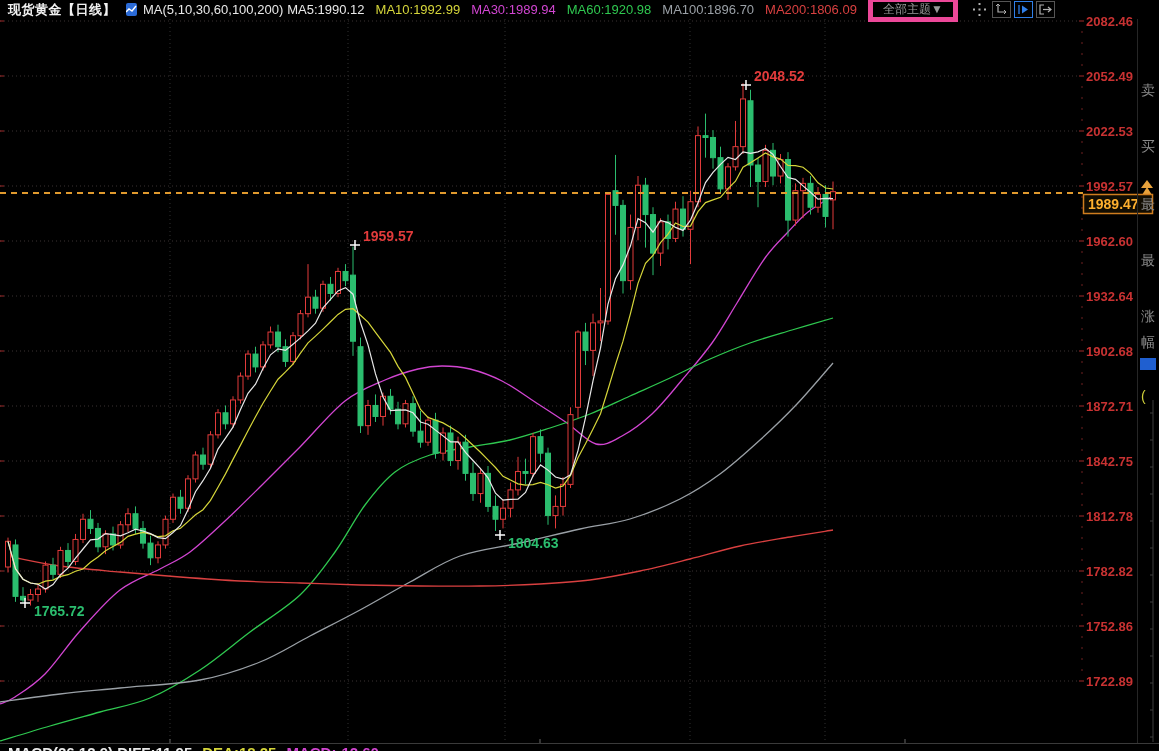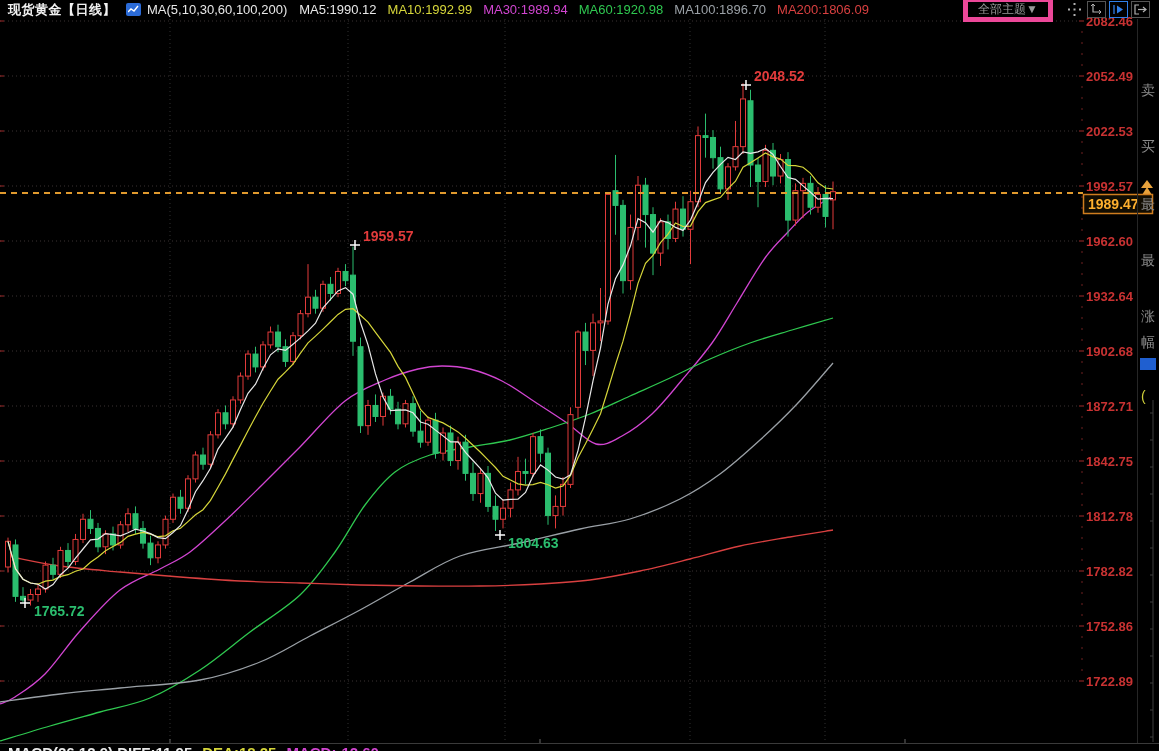--- a/index.html
+++ b/index.html
@@ -1,23 +1,23 @@
 <!DOCTYPE html>
 <html><head>
 <meta charset="utf-8">
 <style>
   html,body{margin:0;padding:0;background:#000;width:1159px;height:751px;overflow:hidden;
     font-family:"Liberation Sans","DejaVu Sans",sans-serif;}
   #app{position:relative;width:1159px;height:751px;background:#000;}
-  #topbar{position:absolute;left:0;top:0;width:1159px;height:19px;display:flex;align-items:center;
+  #topbar{position:absolute;left:0;top:0;width:1063px;height:19px;display:flex;align-items:center;
     padding-left:8px;box-sizing:border-box;font-size:13px;white-space:nowrap;z-index:5;}
   #page-title{color:#f2f2f2;font-weight:bold;letter-spacing:0.5px;}
   #kline-ico{width:15px;height:13px;background:#2b6bd7;border-radius:2px;margin:0 6px 0 10px;
     display:inline-flex;align-items:center;justify-content:center;}
-  #ma-group-label{color:#e8e8e8;margin-right:12px;}
+  #ma-group-label{color:#e8e8e8;margin-right:4px;}
   .ma-item{margin-right:11px;font-weight:400;}
   #theme-btn{margin-left:auto;border:5px solid #ec4899;color:#9a9a9a;font-size:12px;
     padding:0 10px;height:15px;line-height:15px;margin-right:12px;}
   .tool-ico{width:17px;height:15px;border:1px solid #555;margin-right:3px;display:inline-flex;
     align-items:center;justify-content:center;}
   .tool-ico.noborder{border-color:transparent;}
   .tool-ico.active{border-color:#2f7fe8;}
   #toolbar{display:flex;align-items:center;margin-right:6px;}
   #chart-svg{position:absolute;left:0;top:0;z-index:1;}
   #macd-bar{position:absolute;left:8px;top:744px;font-size:15px;font-weight:bold;white-space:nowrap;z-index:4;}

